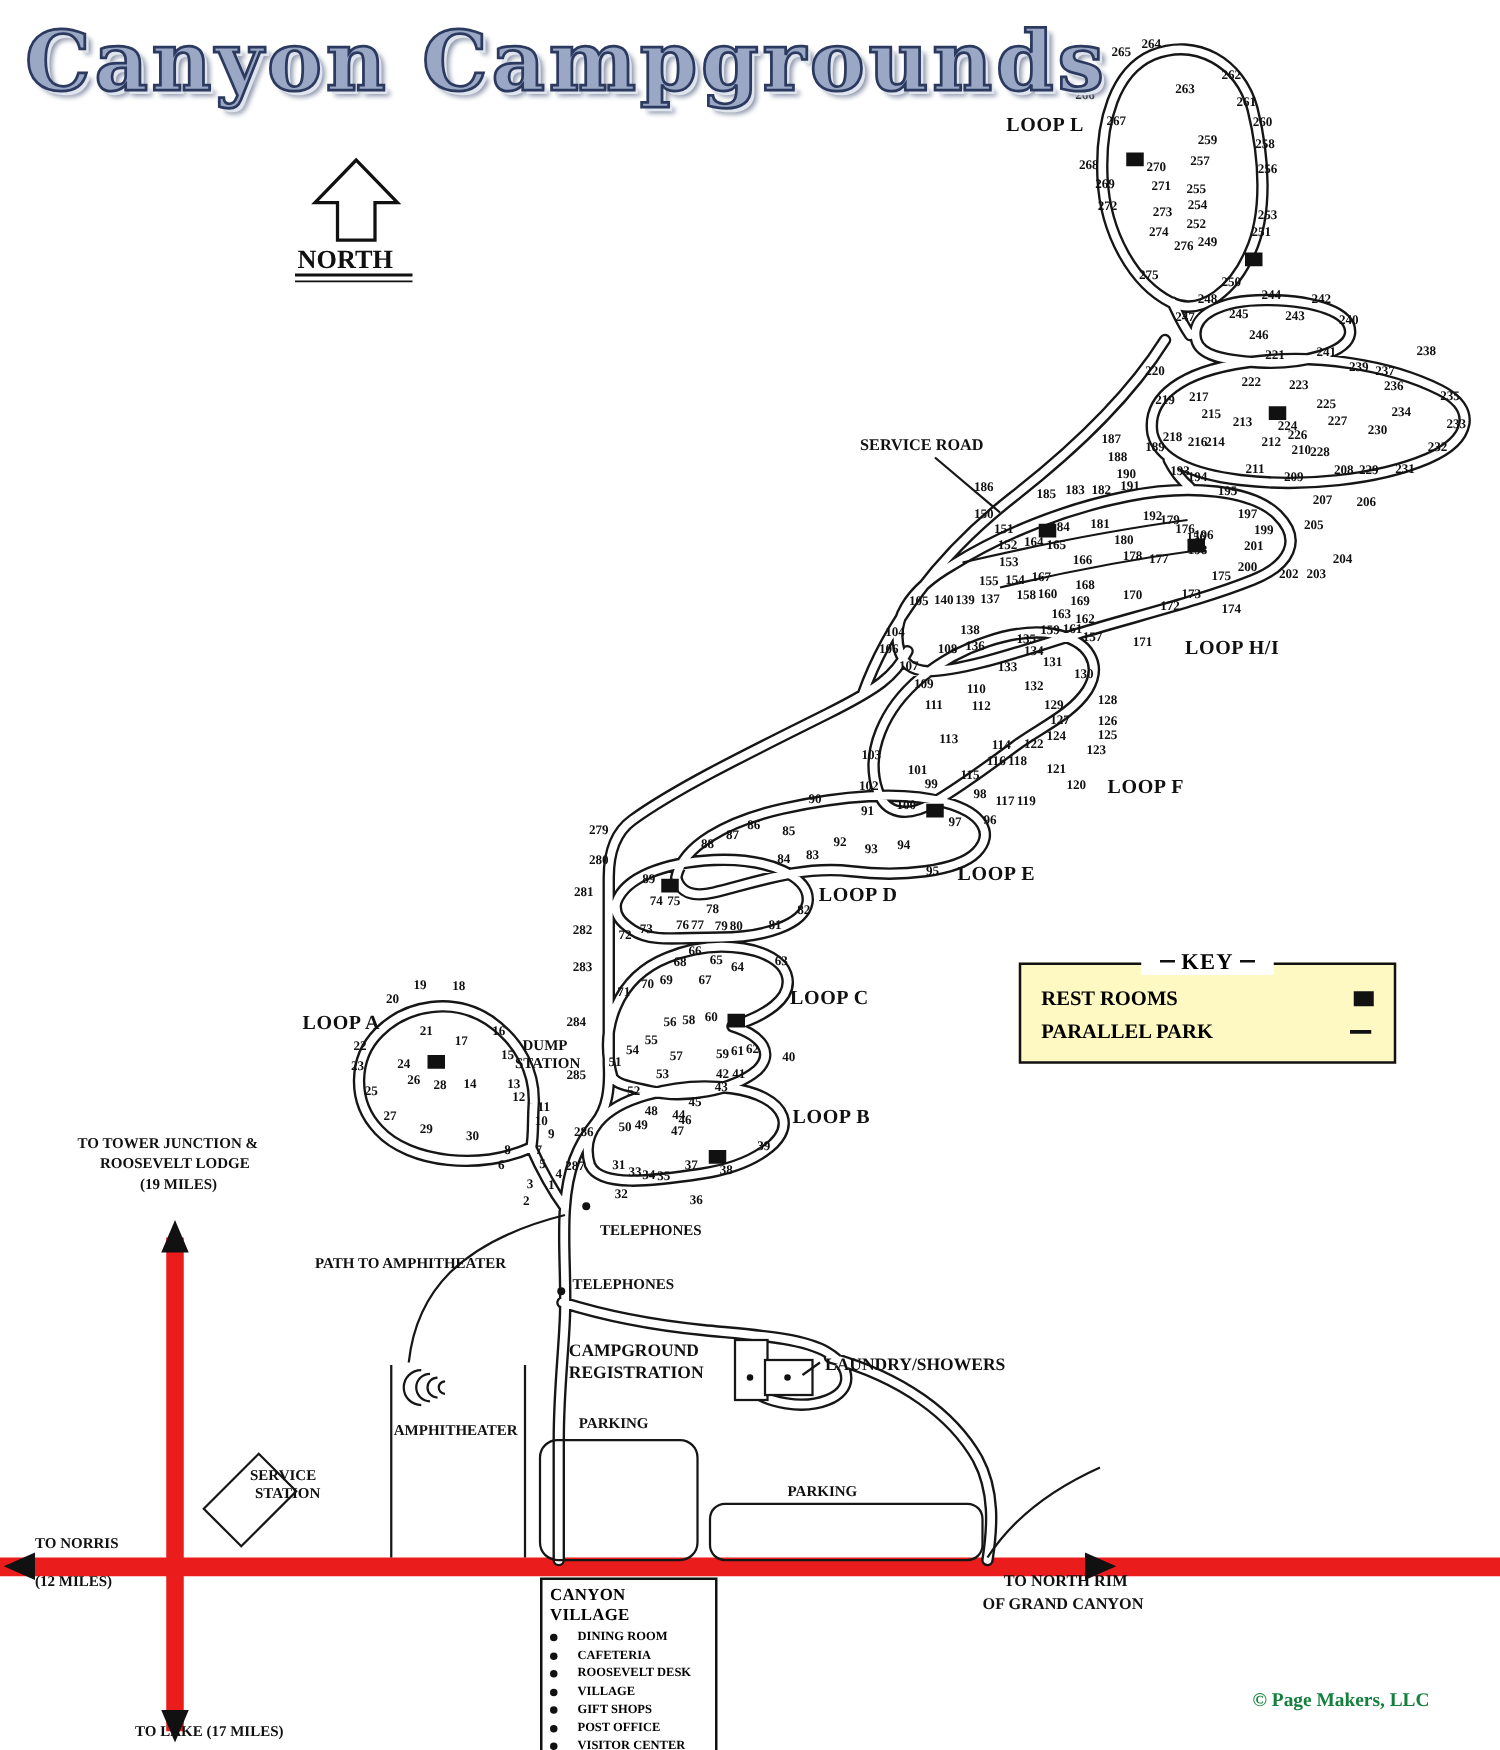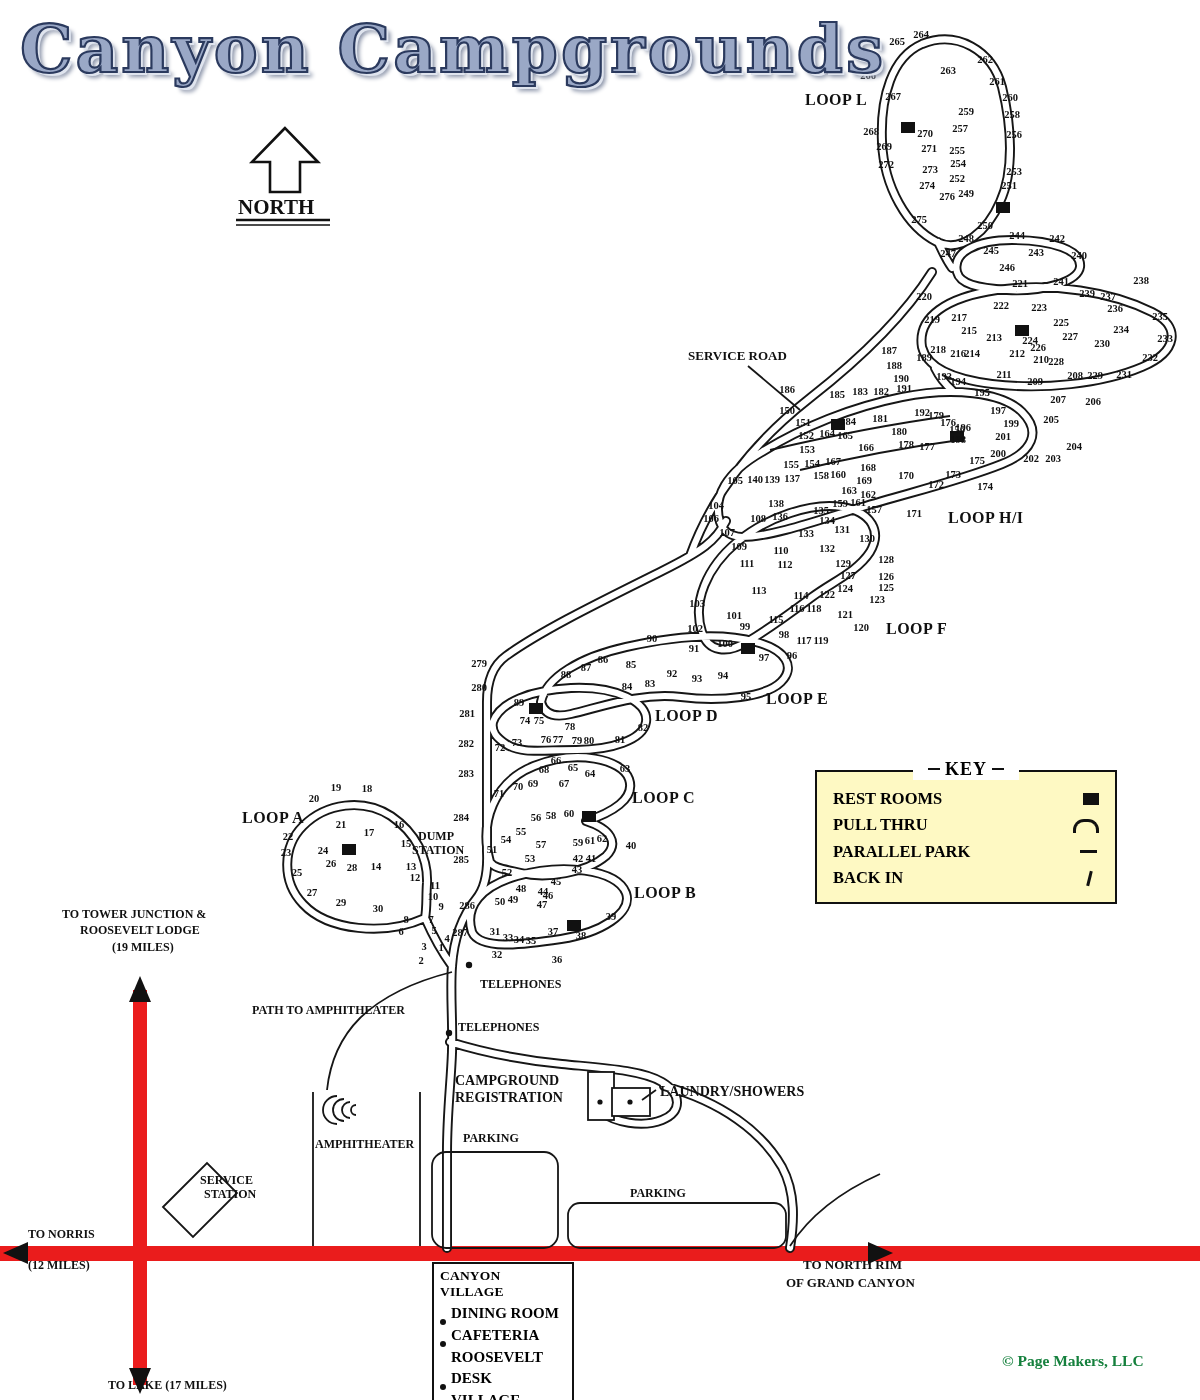--- a/index.html
+++ b/index.html
@@ -36,21 +36,21 @@
   .key-sym{display:inline-block;flex:none;}
   .sym-square{width:16px;height:12px;background:#111;}
   .sym-arc{width:20px;height:11px;border:3px solid #111;border-bottom:none;border-radius:11px 11px 0 0;}
   .sym-dash{width:17px;height:3px;background:#111;margin-right:2px;}
   .sym-slash{width:3px;height:15px;background:#111;transform:rotate(14deg);margin-right:8px;}
 
   
   .cv-box{position:absolute;left:432px;top:1262px;width:126px;background:#fff;
     border:2px solid #111;padding:4px 6px 5px 6px;}
   .cv-title{font-weight:bold;font-size:13.5px;letter-spacing:.2px;margin-bottom:3px;}
-  .cv-item{display:flex;align-items:flex-end;gap:5px;font-weight:bold;font-size:15px;line-height:1.45;}
+  .cv-item{display:flex;align-items:center;gap:16px;font-weight:bold;font-size:10px;line-height:1.45;}
   .cv-bullet{width:6px;height:6px;border-radius:50%;background:#111;flex:none;}
 
   #copyright{position:absolute;left:1002px;top:1352px;font-weight:bold;font-size:15.5px;color:#15803d;}
 </style>
 </head>
 <body>
 
 <div id="stage">
 
   <svg id="map-svg" width="1200" height="1400" viewBox="0 0 1200 1400">
@@ -439,31 +439,23 @@
 
   <h1 id="page-title">Canyon Campgrounds</h1>
 
   <div class="key-box">
     <div class="key-title">KEY</div>
     <div class="key-row">
       <span>REST ROOMS</span>
       <span class="key-sym sym-square"></span>
     </div>
     <div class="key-row">
-      <span>PULL THRU</span>
-      <span class="key-sym sym-arc"></span>
-    </div>
-    <div class="key-row">
       <span>PARALLEL PARK</span>
       <span class="key-sym sym-dash"></span>
     </div>
-    <div class="key-row">
-      <span>BACK IN</span>
-      <span class="key-sym sym-slash"></span>
-    </div>
   </div>
 
   <div class="cv-box">
     <div class="cv-title">CANYON VILLAGE</div>
     <div class="cv-item">
         <span class="cv-bullet"></span>
         <span>DINING ROOM</span>
       </div>
     <div class="cv-item">
         <span class="cv-bullet"></span>

